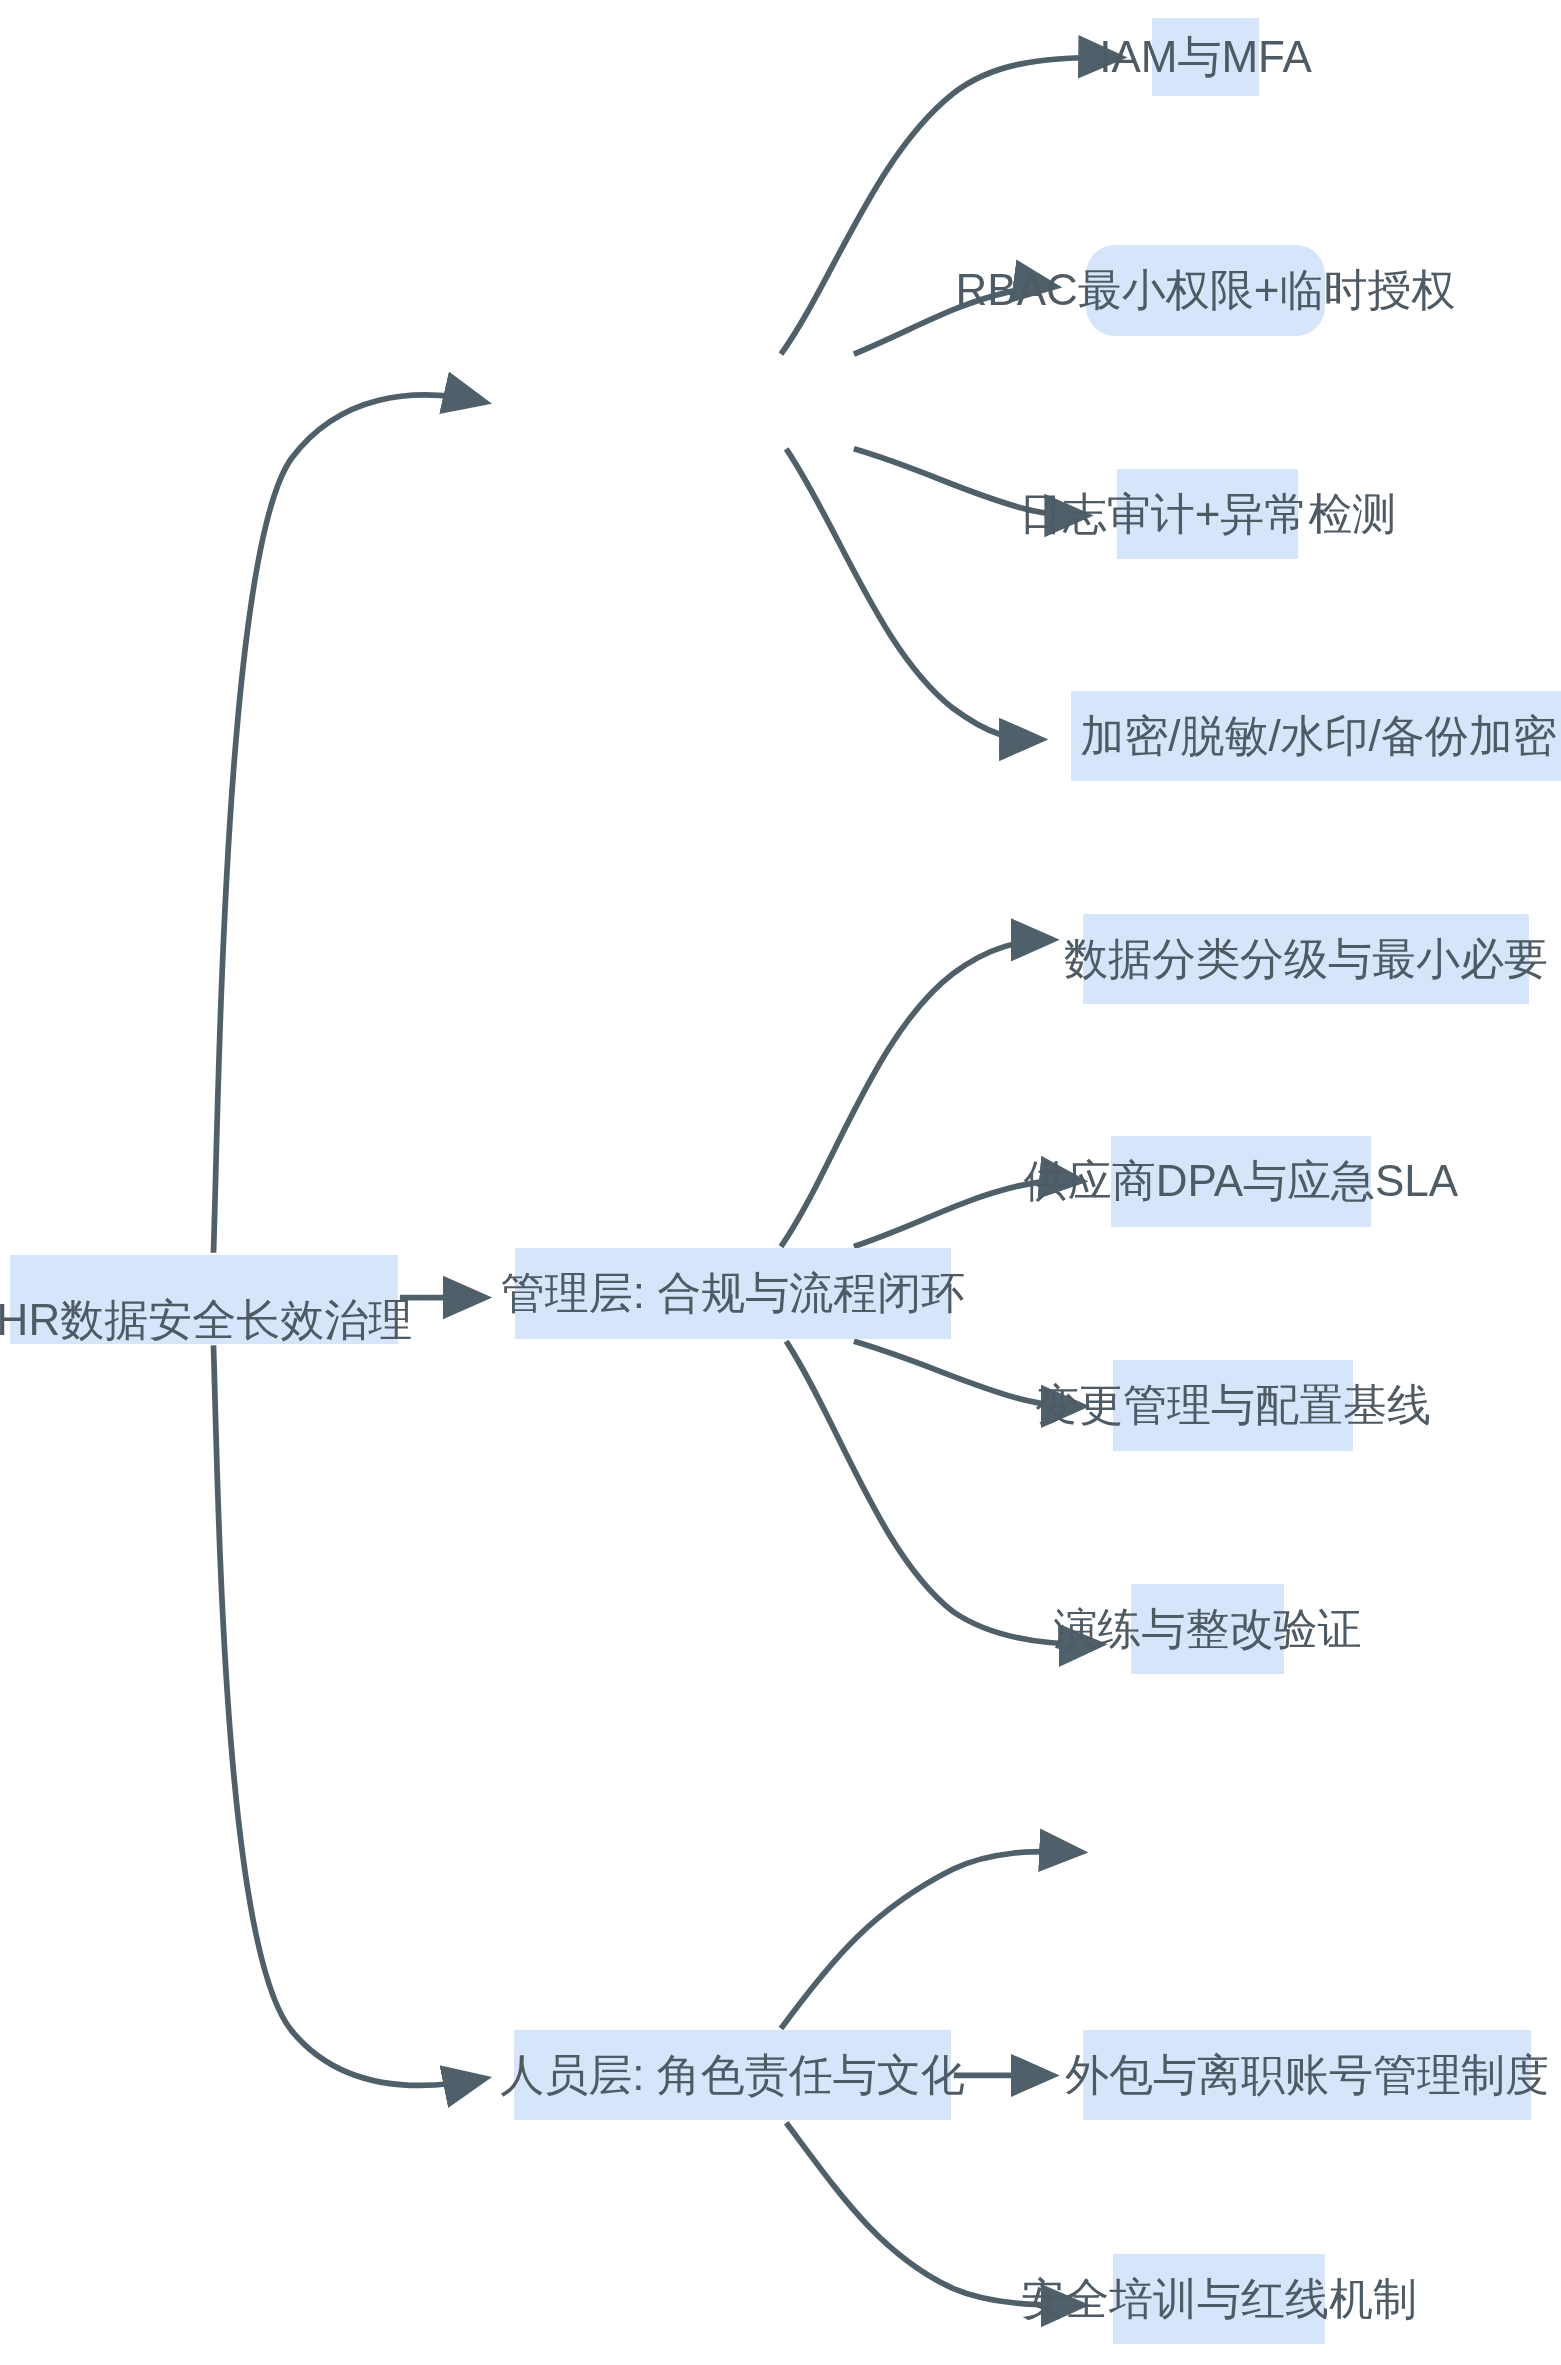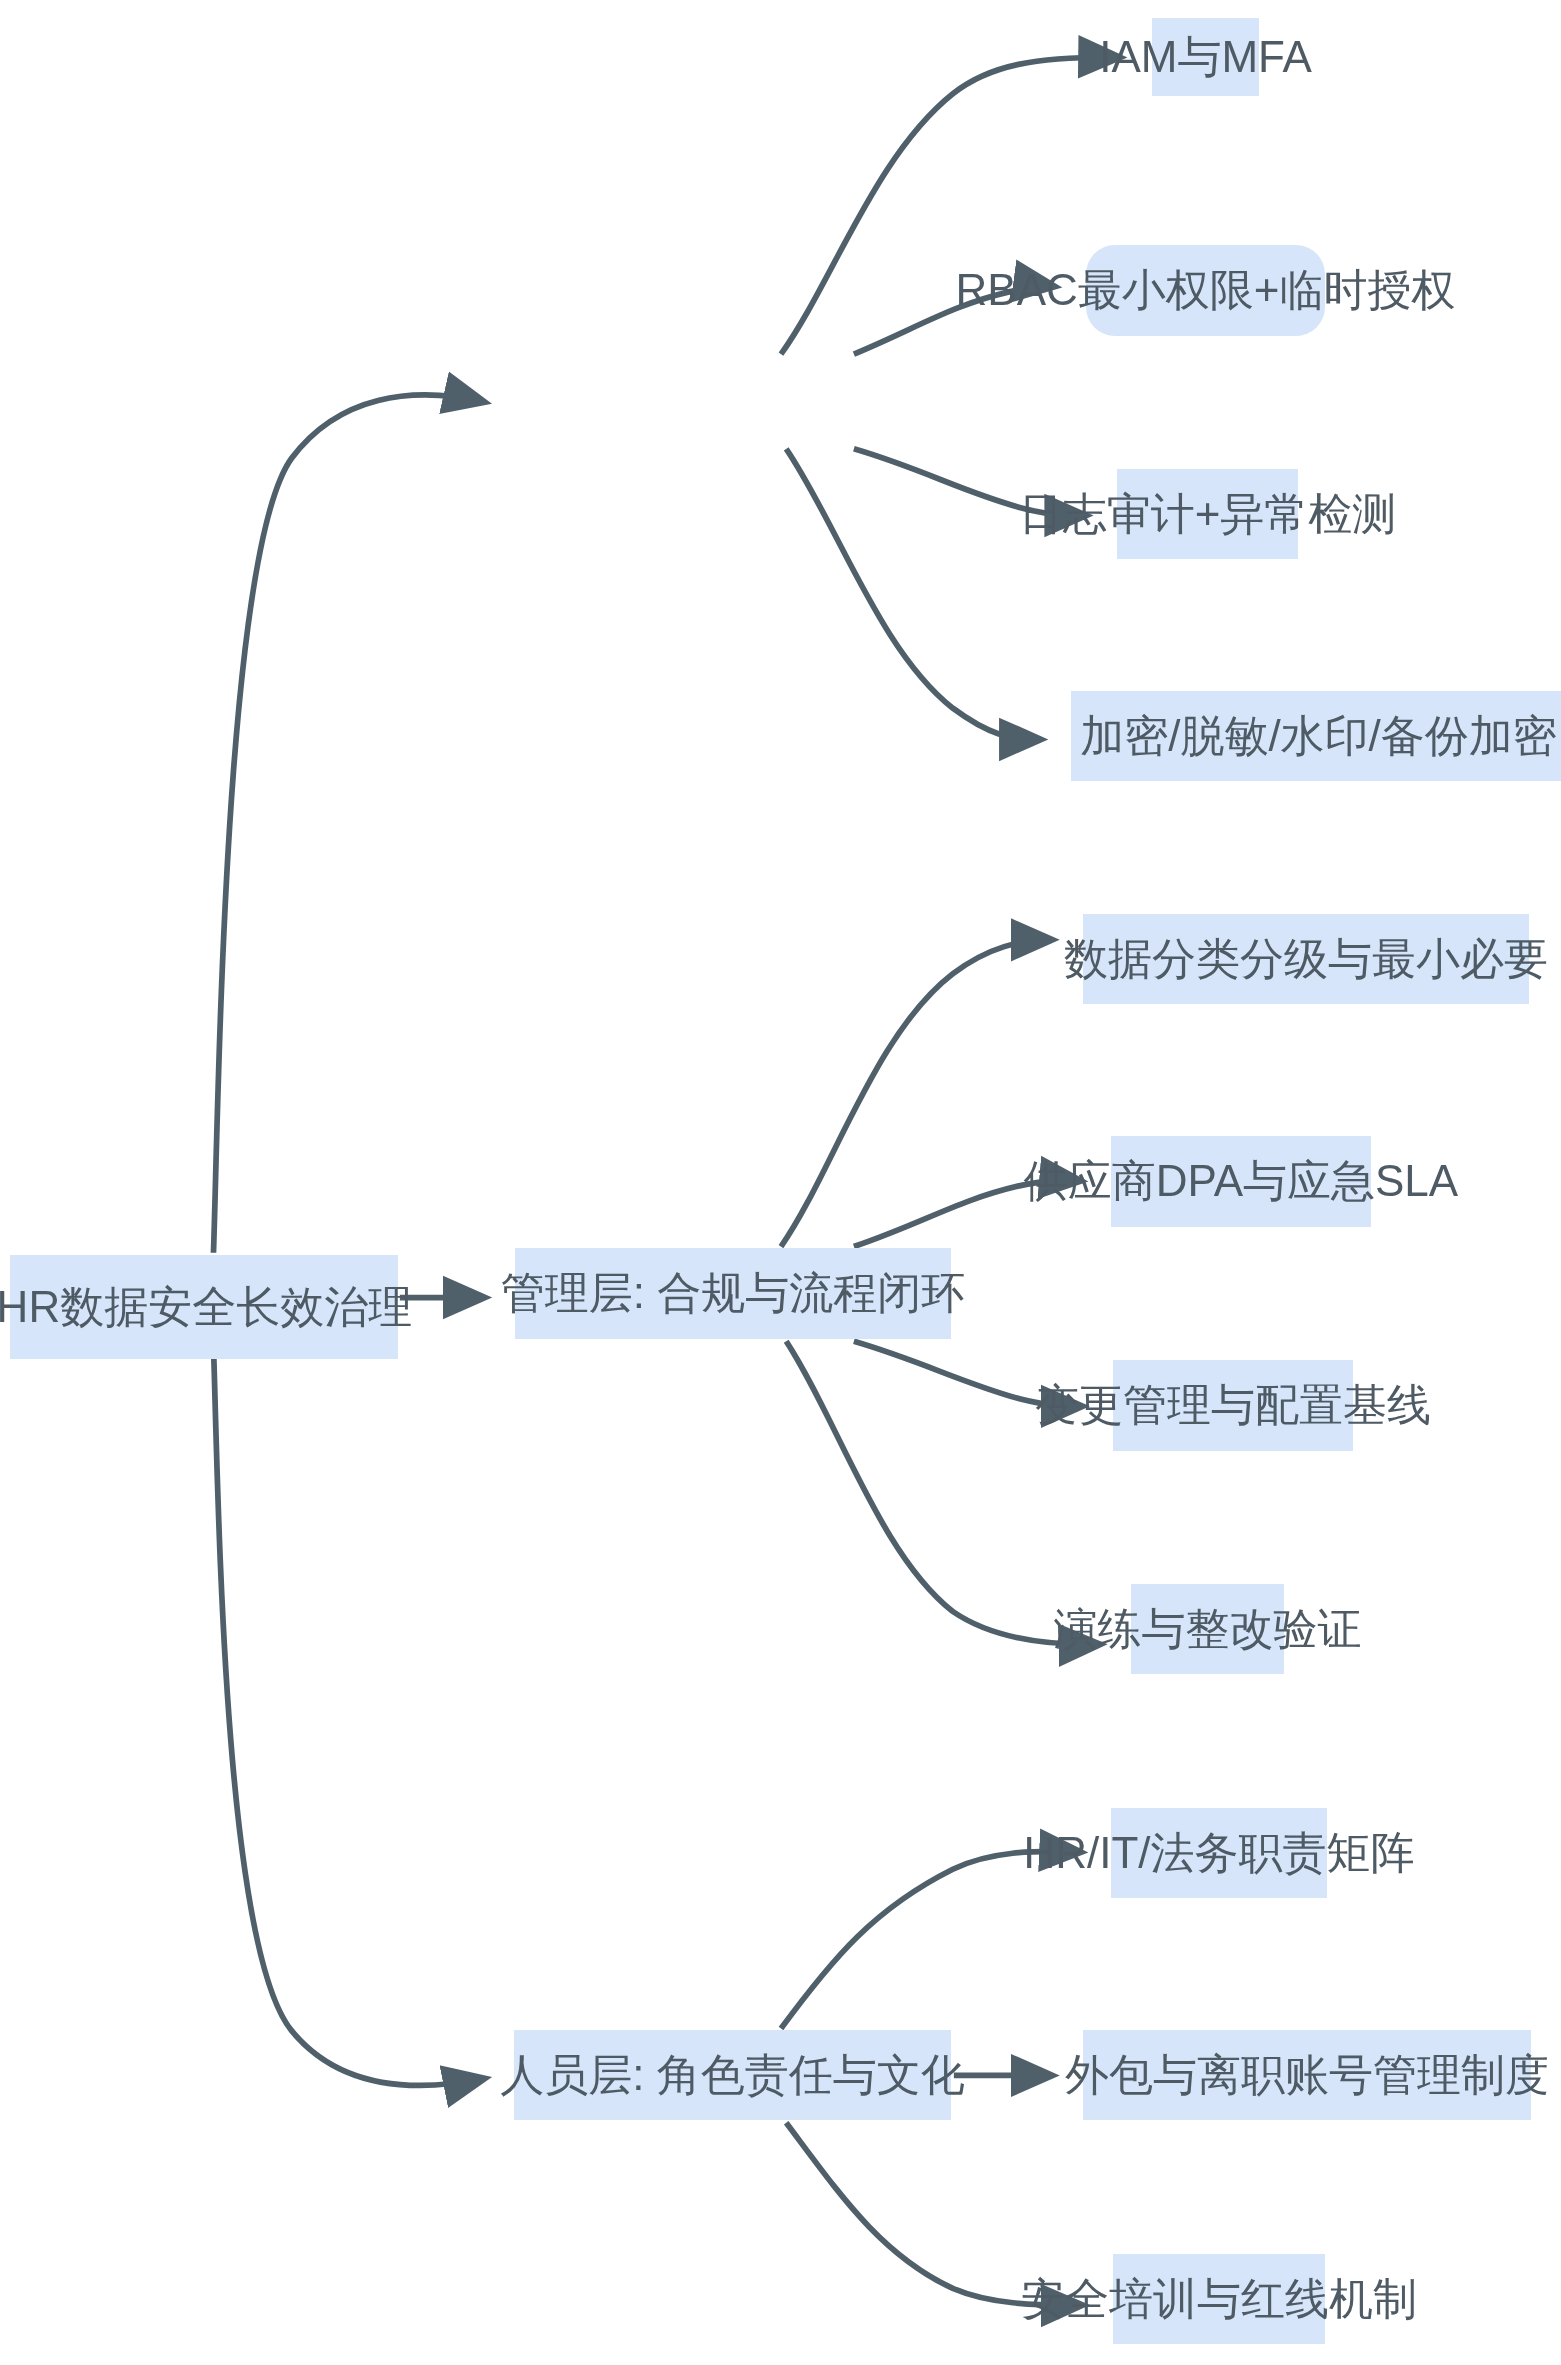--- a/index.html
+++ b/index.html
@@ -72,21 +72,21 @@
       <path d="M 1640,2394 C 1770,2350 1840,2305 1955,2278 C 2010,2266 2040,2265 2075,2268"></path>
       <path d="M 1640,2576 C 1770,2614 1850,2657 1960,2687 C 2012,2700 2042,2701 2078,2701"></path>
       <path d="M 1510,2576 C 1610,2730 1690,2985 1830,3095 C 1910,3150 2020,3160 2112,3158"></path>
 
       <path d="M 1500,3896 C 1600,3760 1680,3665 1830,3590 C 1900,3556 1985,3553 2075,3557"></path>
       <path d="M 1832,3986 L 2020,3986"></path>
       <path d="M 1510,4077 C 1610,4210 1690,4330 1830,4395 C 1900,4425 1985,4428 2078,4427"></path>
     </g>
   </svg>
 
-  <div class="node" style="left:10.4px; top:1255px; width:388px; height:104px;">
+  <div class="node" style="left:10.4px; top:1255px; width:388px; height:89px;align-items:flex-end;">
     <span class="node-label">HR数据安全长效治理</span>
   </div>
 
   <div class="node" style="left:1152px; top:18px; width:107px; height:78px;">
     <span class="node-label">IAM与MFA</span>
   </div>
   <div class="node" style="left:1086px; top:245px; width:239px; height:91px;border-radius:29px;">
     <span class="node-label">RBAC最小权限+临时授权</span>
   </div>
   <div class="node" style="left:1117px; top:469px; width:181px; height:90px;">
@@ -108,23 +108,20 @@
   <div class="node" style="left:1113px; top:1360px; width:240px; height:91px;">
     <span class="node-label">变更管理与配置基线</span>
   </div>
   <div class="node" style="left:1131px; top:1584px; width:153px; height:90px;">
     <span class="node-label">演练与整改验证</span>
   </div>
 
   <div class="node" style="left:514px; top:2030px; width:437px; height:90px;">
     <span class="node-label">人员层: 角色责任与文化</span>
   </div>
-  <div class="node" style="left:1111px; top:1808px; width:216px; height:90px;">
-    <span class="node-label">HR/IT/法务职责矩阵</span>
-  </div>
   <div class="node" style="left:1083px; top:2030px; width:448px; height:90px;">
     <span class="node-label">外包与离职账号管理制度</span>
   </div>
   <div class="node" style="left:1113px; top:2254px; width:212px; height:90px;">
     <span class="node-label">安全培训与红线机制</span>
   </div>
 
 </div>
 
 

